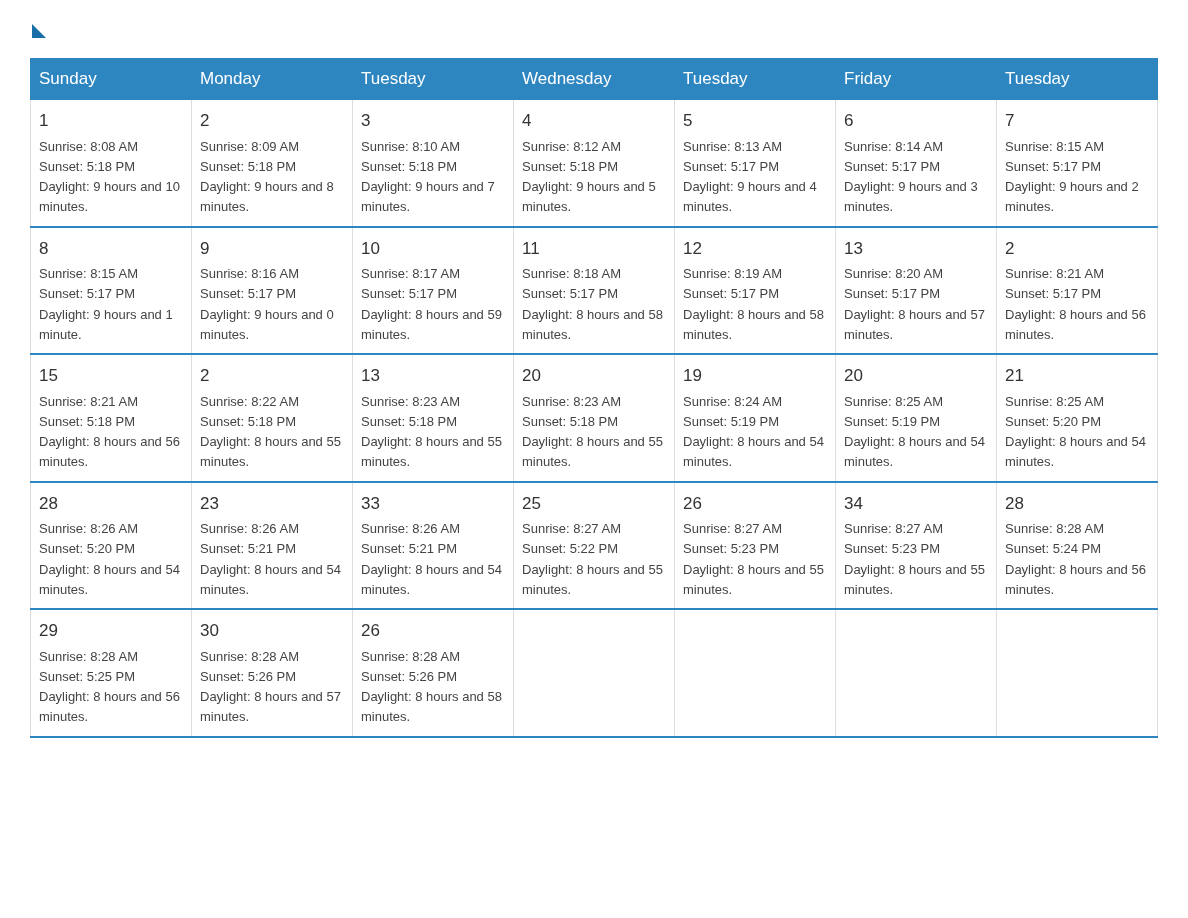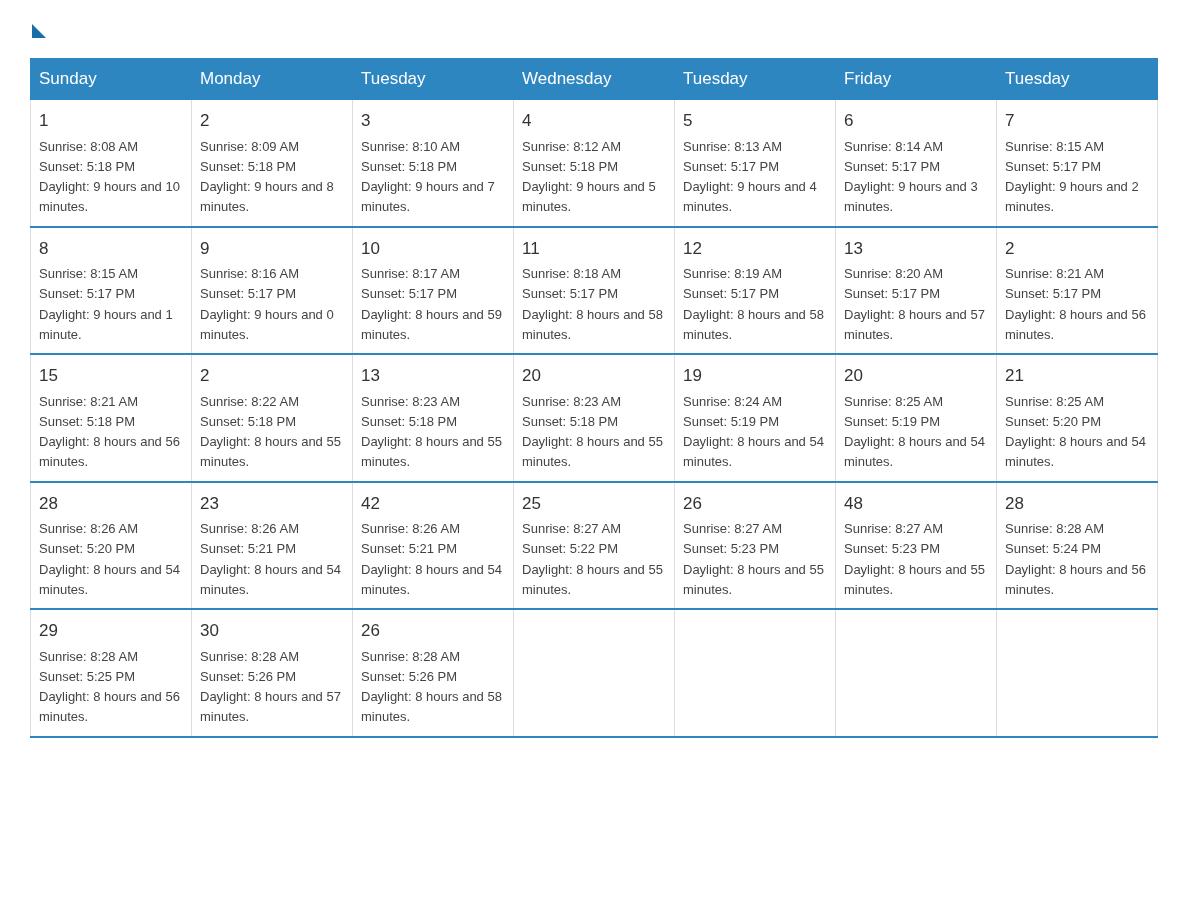--- a/index.html
+++ b/index.html
@@ -223,33 +223,33 @@
       <tr>
         <td>
           <span class="day-number">28</span>
           <span class="day-info">Sunrise: 8:26 AM<br>Sunset: 5:20 PM<br>Daylight: 8 hours and 54 minutes.</span>
         </td>
         <td>
           <span class="day-number">23</span>
           <span class="day-info">Sunrise: 8:26 AM<br>Sunset: 5:21 PM<br>Daylight: 8 hours and 54 minutes.</span>
         </td>
         <td>
-          <span class="day-number">42</span>
+          <span class="day-number">33</span>
           <span class="day-info">Sunrise: 8:26 AM<br>Sunset: 5:21 PM<br>Daylight: 8 hours and 54 minutes.</span>
         </td>
         <td>
           <span class="day-number">25</span>
           <span class="day-info">Sunrise: 8:27 AM<br>Sunset: 5:22 PM<br>Daylight: 8 hours and 55 minutes.</span>
         </td>
         <td>
           <span class="day-number">26</span>
           <span class="day-info">Sunrise: 8:27 AM<br>Sunset: 5:23 PM<br>Daylight: 8 hours and 55 minutes.</span>
         </td>
         <td>
-          <span class="day-number">48</span>
+          <span class="day-number">34</span>
           <span class="day-info">Sunrise: 8:27 AM<br>Sunset: 5:23 PM<br>Daylight: 8 hours and 55 minutes.</span>
         </td>
         <td>
           <span class="day-number">28</span>
           <span class="day-info">Sunrise: 8:28 AM<br>Sunset: 5:24 PM<br>Daylight: 8 hours and 56 minutes.</span>
         </td>
       </tr>
       <tr>
         <td>
           <span class="day-number">29</span>

